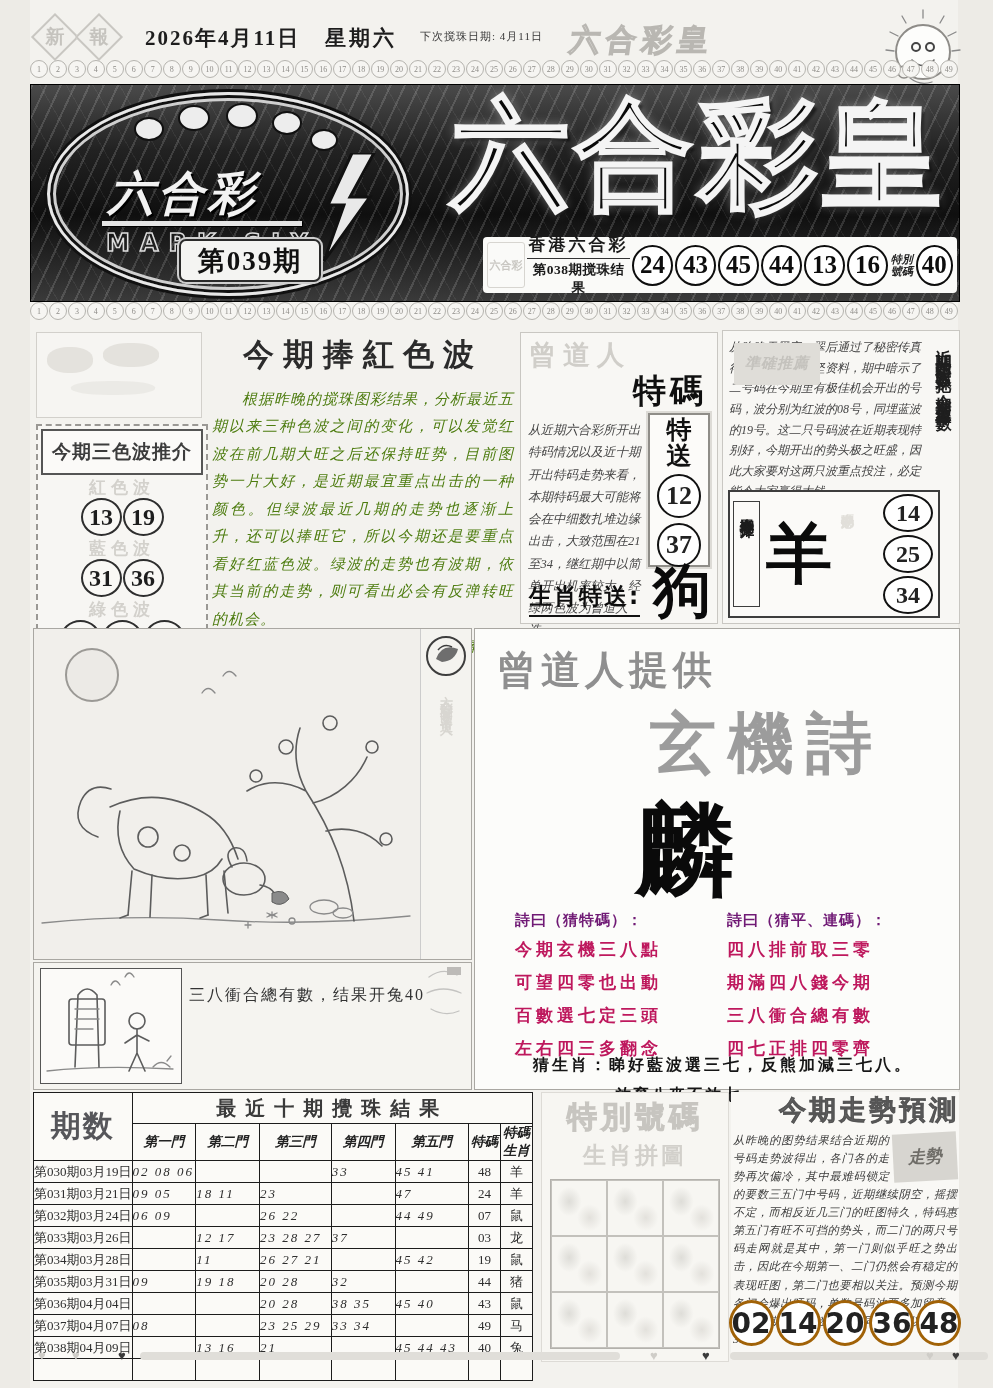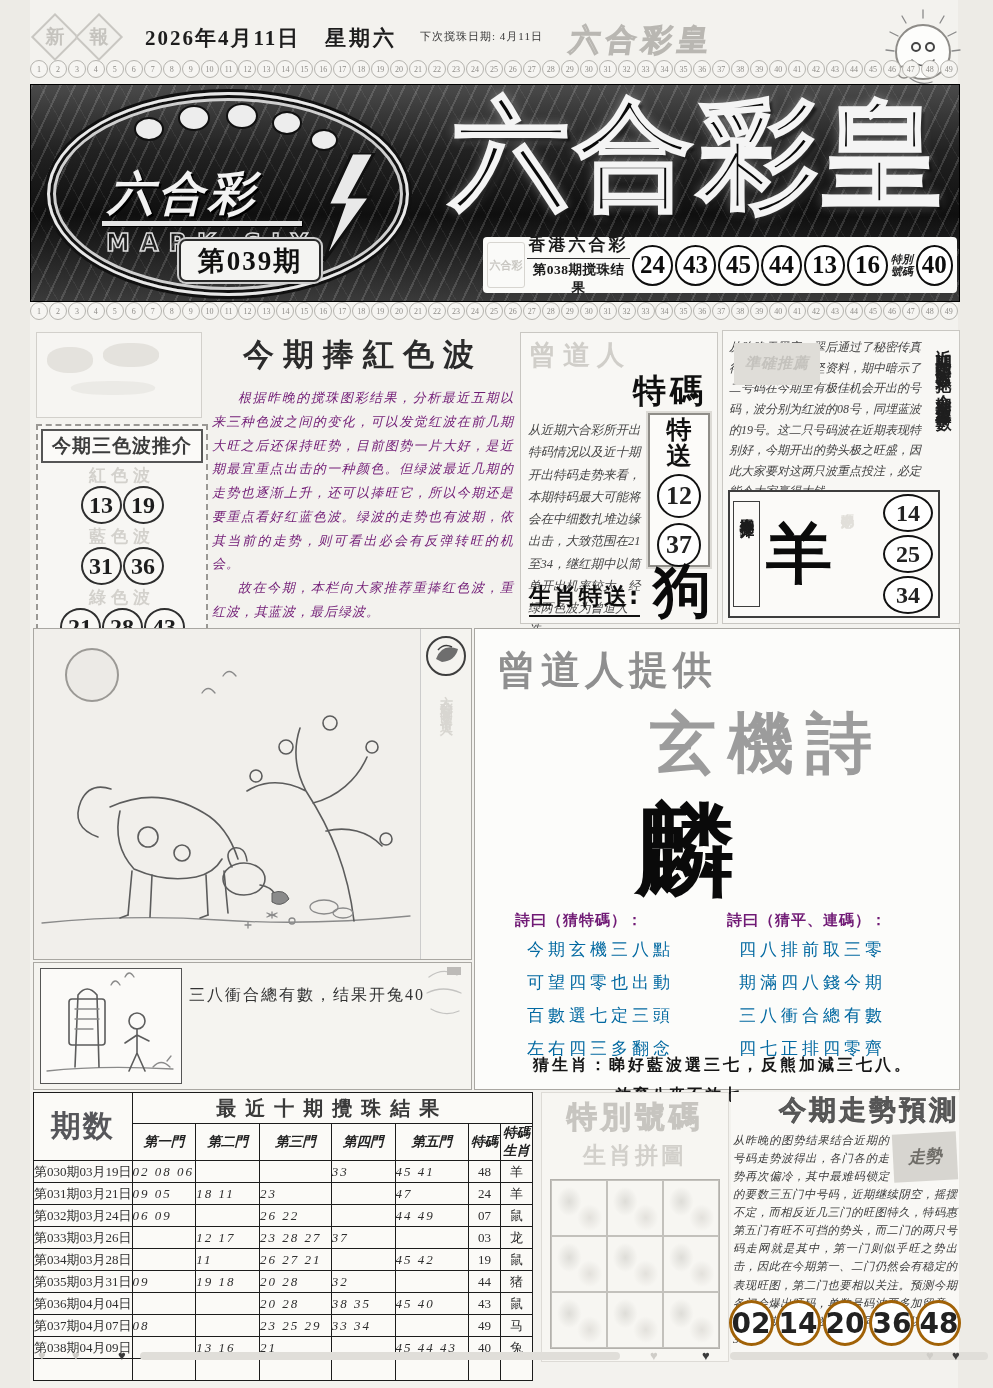--- a/index.html
+++ b/index.html
@@ -61,30 +61,30 @@
   .mres-sp{width:26px;text-align:center;font-size:11px;font-style:italic;font-weight:bold;color:#222;line-height:12px;}
   .mres-spball{width:37px;height:37px;border:2px solid #0d0d0d;border-radius:50%;background:#fff;
         display:inline-flex;align-items:center;justify-content:center;font-size:25px;font-weight:bold;color:#0d0d0d;}
 
   
   .leftcol{position:absolute;left:36px;top:332px;width:168px;height:290px;}
   .faintbox{position:relative;width:164px;height:84px;border:1px solid #d2d0cb;background:#f6f5f2;overflow:hidden;}
   .blob{position:absolute;background:#e4e2dd;border-radius:45%;}
   .sanse{position:absolute;left:0;top:92px;width:162px;height:196px;border:2px dashed #9a9894;padding:3px;background:#f7f6f3;}
   .sanse-hd{border:2px solid #555;text-align:center;font-size:19px;font-weight:bold;letter-spacing:1px;color:#3c3c3c;
-            padding:2px 0;background:#fbfaf8;}
+            padding:8px 0;background:#fbfaf8;}
   .wave{text-align:center;}
   .wave-label{font-size:17px;font-weight:bold;letter-spacing:5px;color:#d3d1cc;margin-top:1px;}
   .wave-balls{display:flex;justify-content:center;gap:1px;margin-top:-1px;}
   .wave-balls span{width:37px;height:34px;border:2px solid #2e2e2e;border-radius:50%;display:inline-flex;align-items:center;
             justify-content:center;font-size:24px;font-weight:bold;color:#1d1d1d;background:#f9f8f5;}
 
   .article{position:absolute;left:212px;top:334px;width:302px;height:288px;}
   .article h1{margin:0 0 10px 0;text-align:center;font-size:31px;font-weight:bold;letter-spacing:9px;color:#2b2b2b;}
-  .article p{margin:0;font-size:13px;line-height:1.83;color:#701a75;font-style:italic;letter-spacing:1px;text-align:justify;}
+  .article p{margin:0;font-size:15px;line-height:1.83;color:#4d7c0f;font-style:italic;letter-spacing:1px;text-align:justify;}
   .article p.ind{text-indent:2em;}
 
   .zengcol{position:absolute;left:520px;top:332px;width:196px;height:290px;border:1px solid #c9c7c2;background:#f8f7f4;}
   .zeng-name{position:absolute;left:8px;top:4px;font-size:27px;font-weight:bold;letter-spacing:7px;color:#d0cec9;}
   .zeng-tema{position:absolute;right:10px;top:36px;font-size:33px;font-weight:900;color:#0f0f0f;letter-spacing:4px;
              font-family:"DejaVu Sans",sans-serif;}
   .zeng-body{position:absolute;left:7px;top:86px;width:124px;font-size:12.5px;line-height:1.78;color:#454545;font-style:italic;}
   .tesong{position:absolute;right:7px;top:80px;width:58px;height:148px;border:2px solid #8f8d88;box-shadow:0 0 0 2px #dddbd6;
           background:#fcfbf9;display:flex;flex-direction:column;align-items:center;padding-top:2px;}
   .tesong .tch{font-size:25px;font-weight:900;color:#111;line-height:26px;font-family:"DejaVu Sans",sans-serif;}
@@ -124,21 +124,21 @@
   .cap-doodle{position:absolute;right:4px;top:2px;width:46px;height:56px;opacity:.45;}
 
   .mystery{position:absolute;left:474px;top:628px;width:484px;height:460px;border:1px solid #a9a7a2;background:#fcfcfa;}
   .my-provider{position:absolute;left:22px;top:14px;font-size:39px;font-weight:bold;color:#8f8f8f;letter-spacing:5px;}
   .my-title{position:absolute;left:175px;top:70px;font-size:66px;font-weight:900;color:#9c9c9c;letter-spacing:12px;
             font-family:"DejaVu Sans",sans-serif;}
   .my-glyph{position:absolute;left:160px;top:156px;font-size:100px;font-weight:900;color:#0a0a0a;font-family:"DejaVu Sans",sans-serif;}
   .poem{position:absolute;top:282px;width:210px;font-family:"DejaVu Sans",sans-serif;}
   .poem.pl{left:40px;} .poem.pr{left:252px;}
   .poem-title{font-size:15px;font-weight:bold;color:#701a75;letter-spacing:1px;margin-bottom:8px;}
-  .poem-line{font-size:17px;font-weight:normal;color:#0369a1;letter-spacing:4px;margin-bottom:10px;margin-left:12px;}
+  .poem-line{font-size:17px;font-weight:bold;color:#be185d;letter-spacing:4px;margin-bottom:10px;}
   .my-hint{position:absolute;left:55px;top:466px;font-size:14.5px;font-weight:bold;color:#161616;letter-spacing:2px;
            font-family:"DejaVu Sans",sans-serif;}
   .my-hint2{position:absolute;left:135px;top:420px;font-size:16px;font-weight:bold;color:#161616;letter-spacing:3px;
            font-family:"DejaVu Sans",sans-serif;}
 
   
   table.hist{position:absolute;left:33px;top:1092px;width:500px;border-collapse:collapse;background:#fbfaf7;}
   table.hist td,table.hist th{border:1.5px solid #1c1c1c;padding:0;}
   .h-corner{font-size:30px;font-weight:bold;color:#56565a;letter-spacing:2px;text-align:center;width:98px;}
   .h-span{font-size:20px;font-weight:bold;letter-spacing:9px;color:#3a3a3a;text-align:center;height:30px;}

